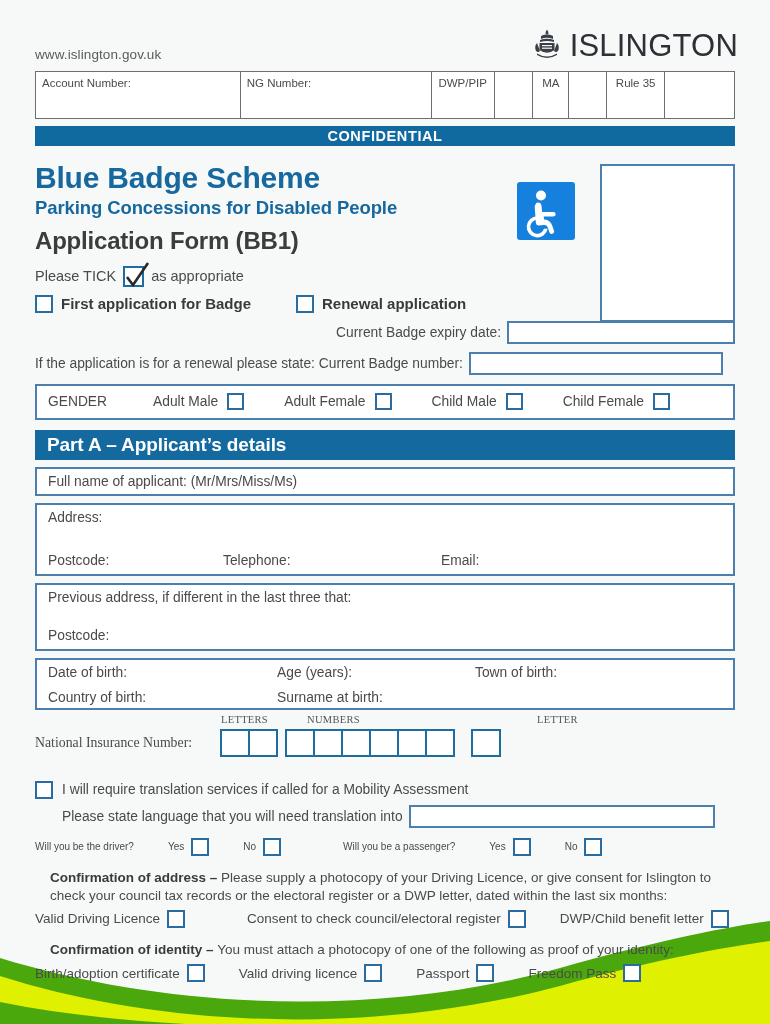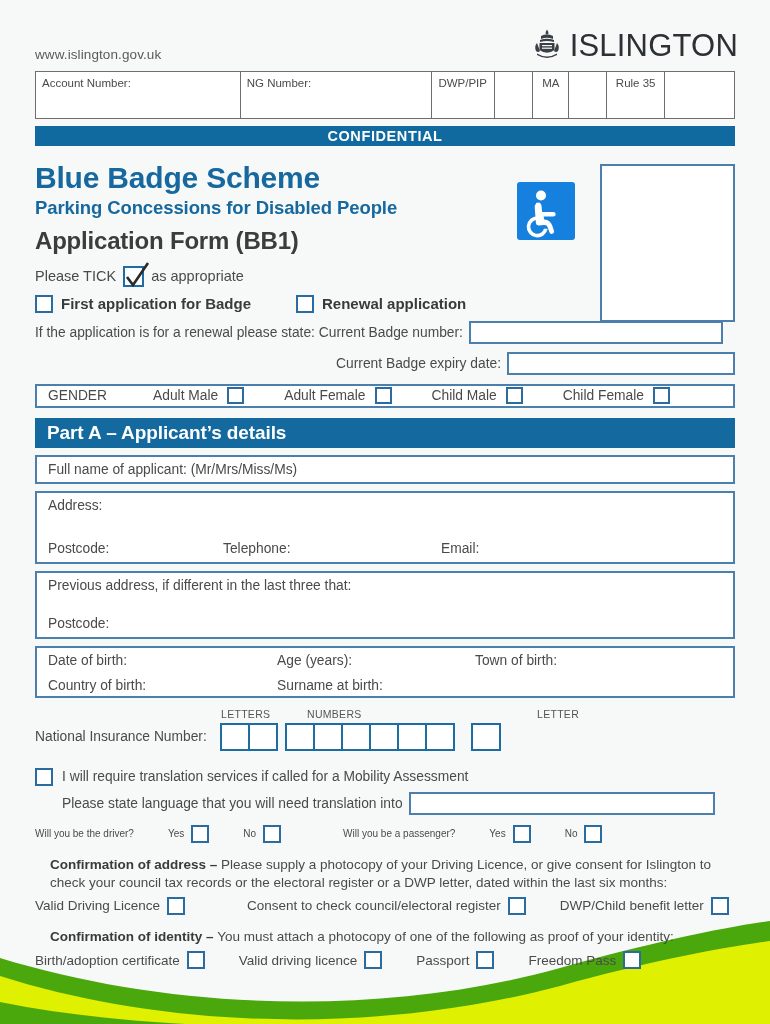--- a/index.html
+++ b/index.html
@@ -210,21 +210,21 @@
     height: 23px;
     box-sizing: border-box;
     margin-left: 6px;
   }
 
   
   .gender-box {
     margin-top: 9px;
     border: 2px solid #4a7fae;
     background: #fff;
-    height: 24px;
+    height: 36px;
     display: flex;
     align-items: center;
     padding-left: 11px;
     font-size: 13.8px;
     color: #4a4a4a;
     box-sizing: border-box;
   }
   .gender-box .g-lbl { margin-right: 4px; }
   .gender-box .cb { margin-left: 9px; }
 
@@ -253,40 +253,40 @@
     position: relative;
   }
   .fb-name    { height: 29px; padding-top: 5px; }
   .fb-address { height: 73px; }
   .fb-prev    { height: 68px; }
   .fb-birth   { height: 52px; }
   .row2 { position: absolute; left: 11px; }
   .inline-lbl { position: absolute; }
 
   
-  .ni-wrap { margin-top: 10px; position: relative; height: 44px; }
+  .ni-wrap { margin-top: 4px; position: relative; height: 44px; font-family: Liberation Serif, serif; }
   .ni-caps {
     position: absolute; top: 0; font-size: 10.5px; color: #555; letter-spacing: .3px;
   }
   .ni-label {
     position: absolute; left: 0; top: 21px; font-size: 13.8px; color: #4a4a4a;
   }
   .ni-cells { position: absolute; top: 15px; display: flex; }
   .ni-cell {
     width: 30px; height: 28px;
     border: 2px solid #1d6ca2;
     background: #fff;
     box-sizing: border-box;
     margin-right: -2px;
   }
   .ni-grp { display: flex; margin-right: 9px; }
 
   
   .trans-row {
-    display: flex; align-items: center; margin-top: 16px;
+    display: flex; align-items: center; margin-top: 23px;
     font-size: 13.8px; color: #4a4a4a;
   }
   .trans-row .txt { margin-left: 9px; }
   .lang-row {
     display: flex; align-items: center; margin-top: 6px;
     font-size: 13.8px; color: #4a4a4a; padding-left: 27px;
   }
 
   .driver-row {
     display: flex; align-items: center; margin-top: 10px;
@@ -381,27 +381,27 @@
     </div>
 
     <div class="app-type-row">
       <span class="cb"></span>
       <span class="bold-lbl">First application for Badge</span>
       <span style="width:45px"></span>
       <span class="cb"></span>
       <span class="bold-lbl">Renewal application</span>
     </div>
 
+    <div class="line-row" style="justify-content:flex-end">
+      <span class="lbl">Current Badge expiry date:</span>
+      <span class="inputbox" style="width:228px"></span>
+    </div>
     <div class="line-row">
       <span class="lbl">If the application is for a renewal please state: Current Badge number:</span>
       <span class="inputbox" style="width:254px"></span>
-    </div>
-    <div class="line-row" style="justify-content:flex-end">
-      <span class="lbl">Current Badge expiry date:</span>
-      <span class="inputbox" style="width:228px"></span>
     </div>
 
     <div class="gender-box">
       <span class="g-lbl">GENDER</span>
       <span style="width:42px"></span>
       <span>Adult Male</span>
       <span class="cb cb-sm"></span>
       <span style="width:40px"></span>
       <span>Adult Female</span>
       <span class="cb cb-sm"></span>

